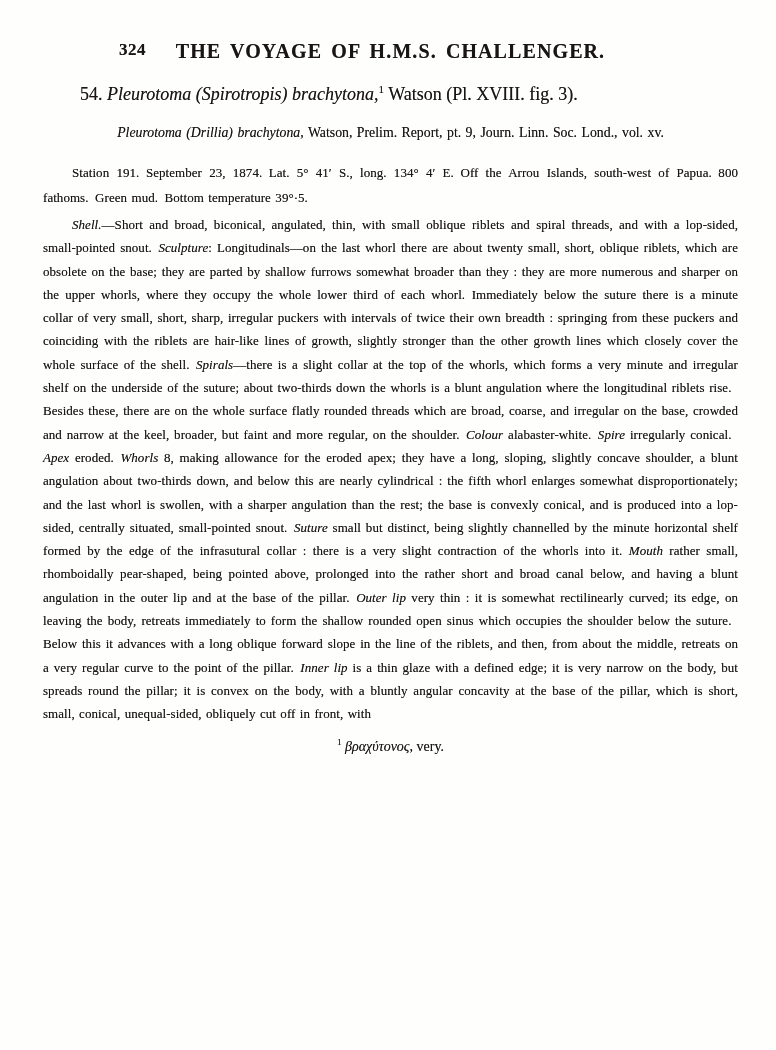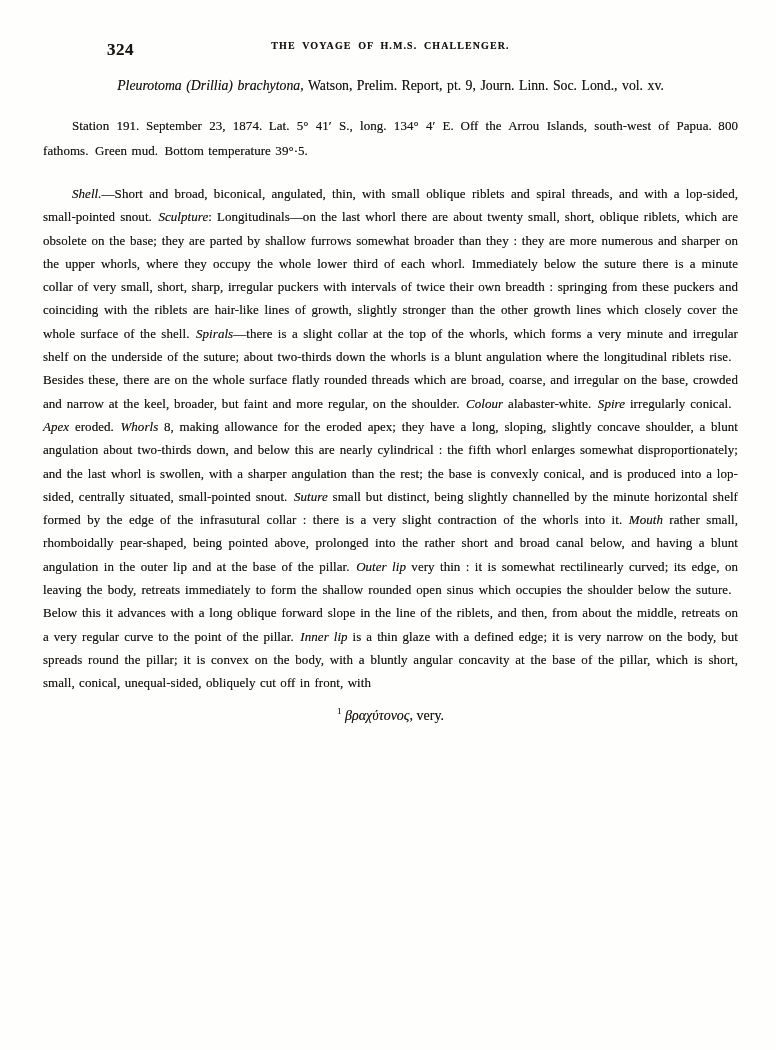--- a/index.html
+++ b/index.html
@@ -15,26 +15,26 @@
     background: #fefefd;
     padding: 40px 38px 0 43px;
     overflow: hidden;
     text-rendering: optimizeLegibility;
   }
   .ink { text-shadow: 0 0 0.45px rgba(20,16,12,0.55); }
 
   
   .running-head { position: relative; height: 18px; }
   .pageno {
-    position: absolute; left: 64px; top: 0;
+    position: absolute; left: 76px; top: 0;
     font-size: 17px; font-weight: bold; letter-spacing: 0.5px;
   }
   .running-title {
     display: block; text-align: center;
-    font-size: 10px; font-weight: bold;
+    font-size: 20px; font-weight: bold;
     letter-spacing: 1.1px; word-spacing: 3px;
   }
 
   
   .species-heading {
     margin-top: 25px; padding-left: 37px;
     font-size: 18px; font-weight: normal; line-height: 22px;
   }
   .species-heading sup { font-size: 11px; }
 
@@ -48,21 +48,21 @@
 
   
   .para {
     font-size: 13px; line-height: 23.3px;
     text-align: justify;
     text-indent: 29px;
     word-spacing: 1.1px;
     letter-spacing: 0.05px;
   }
   .station { margin-top: 16px; line-height: 25px; }
-  .description { margin-top: 19px; }
+  .description { margin-top: 3px; }
 
   .it { font-style: italic; }
   sup { font-size: 0.62em; vertical-align: super; line-height: 0; }
 
   
   .footnote {
     margin-top: 13px;
     text-align: center;
     font-size: 14px;
   }
@@ -71,20 +71,21 @@
 </head>
 <body>
 
 <div class="page ink">
 
   <header class="running-head">
     <span class="pageno">324</span>
     <span class="running-title">THE VOYAGE OF H.M.S. CHALLENGER.</span>
   </header>
 
+  <h1 class="species-heading"><span>54.  </span><span class="it">Pleurotoma (Spirotropis) brachytona,</span><sup>1</sup><span> Watson (Pl. XVIII. fig. 3).</span></h1>
 
   <div class="citation">
     <div><span class="it">Pleurotoma (Drillia) brachytona,</span><span> Watson, Prelim. Report, pt. 9, Journ. Linn. Soc. Lond., vol. xv.</span></div>
   </div>
 
   <p class="para station">Station 191. September 23, 1874. Lat. 5° 41′ S., long. 134° 4′ E. Off the Arrou Islands, south-west of Papua. 800 fathoms. Green mud. Bottom temperature 39°·5.</p>
 
   <p class="para description"><span class="it">Shell.</span><span>—Short and broad, biconical, angulated, thin, with small oblique riblets and spiral threads, and with a lop-sided, small-pointed snout. </span><span class="it">Sculpture</span><span>: Longitudinals—on the last whorl there are about twenty small, short, oblique riblets, which are obsolete on the base; they are parted by shallow furrows somewhat broader than they&nbsp;: they are more numerous and sharper on the upper whorls, where they occupy the whole lower third of each whorl. Immediately below the suture there is a minute collar of very small, short, sharp, irregular puckers with intervals of twice their own breadth&nbsp;: springing from these puckers and coinciding with the riblets are hair-like lines of growth, slightly stronger than the other growth lines which closely cover the whole surface of the shell. </span><span class="it">Spirals</span><span>—there is a slight collar at the top of the whorls, which forms a very minute and irregular shelf on the underside of the suture; about two-thirds down the whorls is a blunt angulation where the longitudinal riblets rise. Besides these, there are on the whole surface flatly rounded threads which are broad, coarse, and irregular on the base, crowded and narrow at the keel, broader, but faint and more regular, on the shoulder. </span><span class="it">Colour</span><span> alabaster-white. </span><span class="it">Spire</span><span> irregularly conical. </span><span class="it">Apex</span><span> eroded. </span><span class="it">Whorls</span><span> 8, making allowance for the eroded apex; they have a long, sloping, slightly concave shoulder, a blunt angulation about two-thirds down, and below this are nearly cylindrical&nbsp;: the fifth whorl enlarges somewhat disproportionately; and the last whorl is swollen, with a sharper angulation than the rest; the base is convexly conical, and is produced into a lop-sided, centrally situated, small-pointed snout. </span><span class="it">Suture</span><span> small but distinct, being slightly channelled by the minute horizontal shelf formed by the edge of the infrasutural collar&nbsp;: there is a very slight contraction of the whorls into it. </span><span class="it">Mouth</span><span> rather small, rhomboidally pear-shaped, being pointed above, prolonged into the rather short and broad canal below, and having a blunt angulation in the outer lip and at the base of the pillar. </span><span class="it">Outer lip</span><span> very thin&nbsp;: it is somewhat rectilinearly curved; its edge, on leaving the body, retreats immediately to form the shallow rounded open sinus which occupies the shoulder below the suture. Below this it advances with a long oblique forward slope in the line of the riblets, and then, from about the middle, retreats on a very regular curve to the point of the pillar. </span><span class="it">Inner lip</span><span> is a thin glaze with a defined edge; it is very narrow on the body, but spreads round the pillar; it is convex on the body, with a bluntly angular concavity at the base of the pillar, which is short, small, conical, unequal-sided, obliquely cut off in front, with</span></p>
 
   <div class="footnote"><sup>1</sup><span> </span><span class="it">βραχύτονος</span><span>, very.</span></div>

